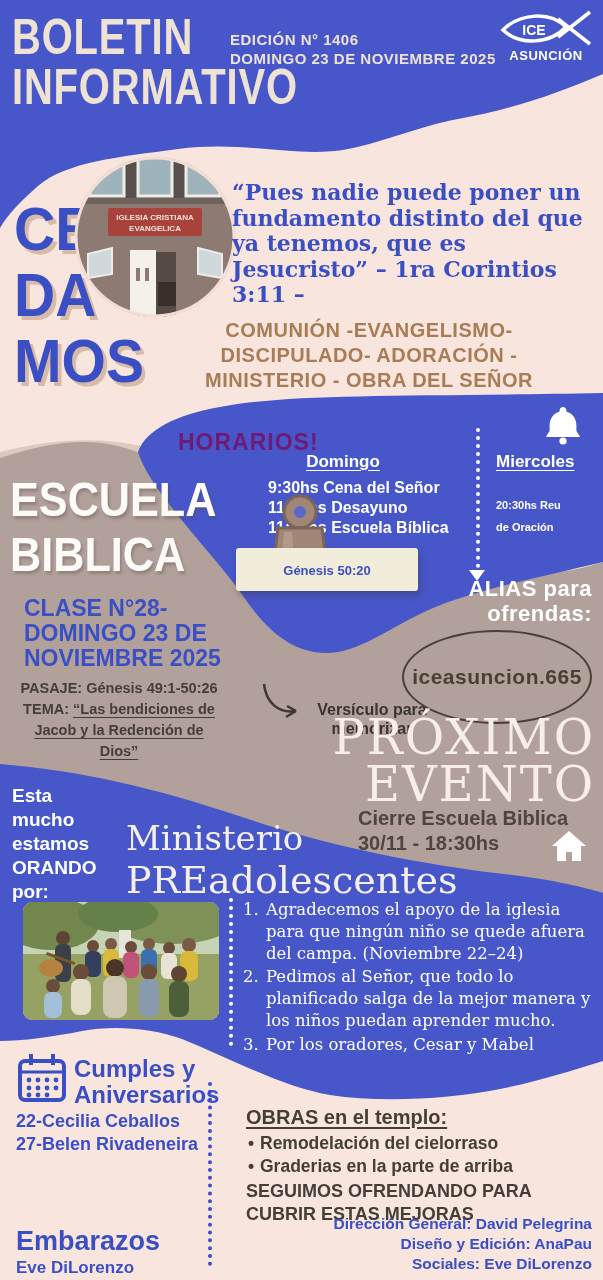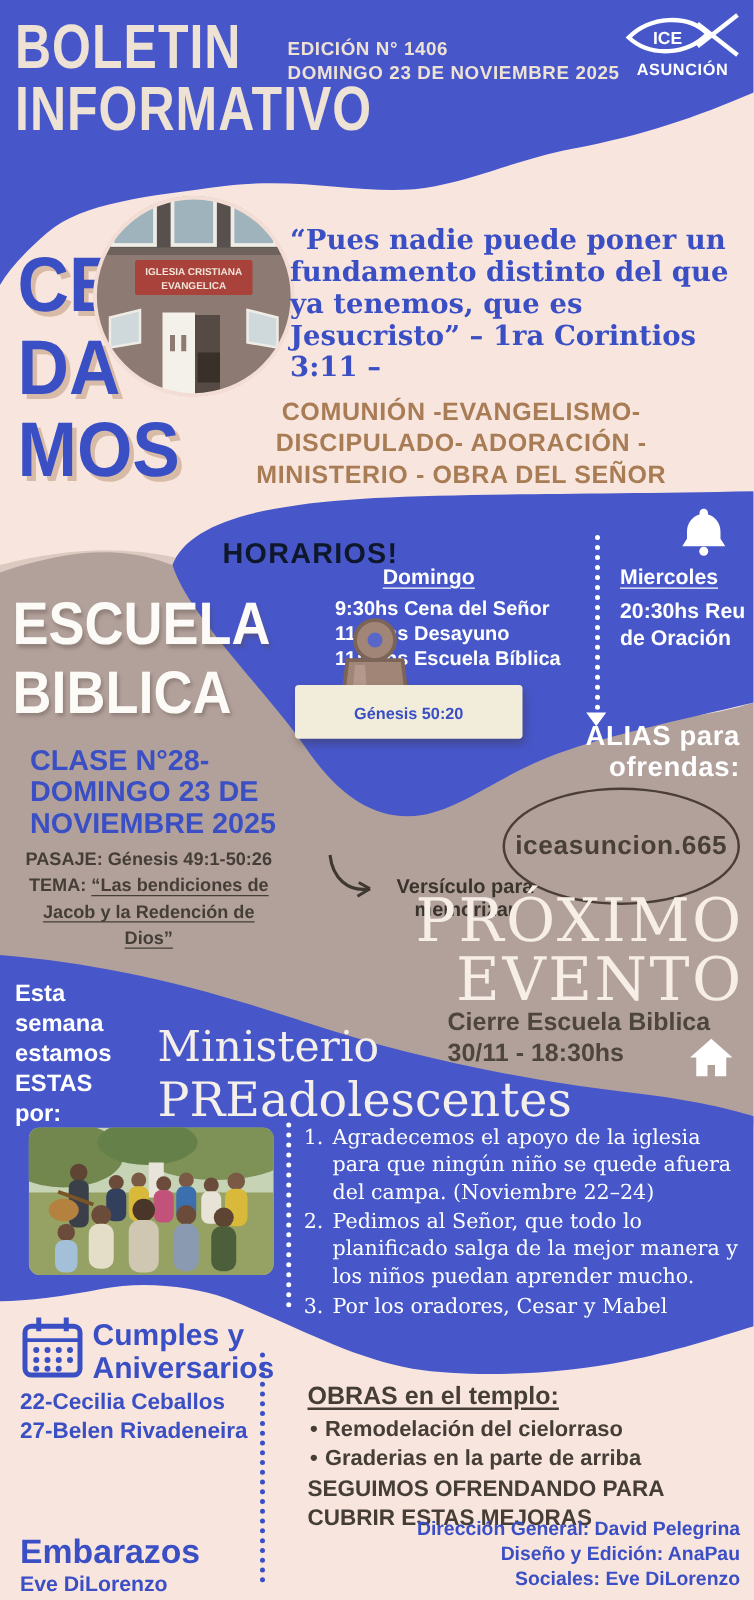--- a/index.html
+++ b/index.html
@@ -19,28 +19,28 @@
   .cedamos{left:14px;top:196px;color:#3b4fc5;font-weight:800;font-size:62px;line-height:66px;
     text-shadow:4px 4px 0 rgba(167,124,84,.4);} 
   .cedamos div{transform:scaleX(.92);transform-origin:0 50%;}
   .church{left:74px;top:156px;}
   .quote{left:232px;top:180px;width:372px;color:#3b4fc5;font-family:"DejaVu Serif",serif;
     font-weight:700;font-size:22px;line-height:1.16;}
   .values{left:130px;top:318px;width:478px;text-align:center;color:#a87c54;font-weight:800;
     font-size:20px;line-height:25px;letter-spacing:.5px;}
 
   
-  .horarios-title{left:178px;top:429px;color:#0f172a;font-weight:800;font-size:23px;letter-spacing:1px;}
+  .horarios-title{left:178px;top:429px;color:#701a75;font-weight:800;font-size:23px;letter-spacing:1px;}
   .day-col{color:#fff;}
   .day-label{font-weight:700;font-size:17px;text-decoration:underline;text-underline-offset:3px;}
   .sun-col{left:268px;top:452px;}
   .sun-col .day-label{width:150px;text-align:center;}
   .sun-items{margin-top:6px;font-weight:600;font-size:16px;line-height:20px;white-space:nowrap;}
   .wed-col{left:496px;top:452px;}
-  .wed-items{margin-top:6px;font-weight:600;font-size:17px;line-height:22px;}
+  .wed-items{margin-top:22px;font-weight:600;font-size:11px;line-height:22px;}
   .dotted-v{width:0;}
   .dot1{left:476px;top:428px;height:140px;border-left:4px dotted #fff;}
   .tri{left:469px;top:570px;width:0;height:0;border-left:8px solid transparent;
     border-right:8px solid transparent;border-top:11px solid #fff;}
   .bell{left:542px;top:404px;}
 
   
   .escuela-title{left:10px;top:472px;color:#fdfbf7;font-weight:800;font-size:48px;line-height:55px;
     text-shadow:2px 3px 3px rgba(90,75,65,.35);}
   .escuela-title div{transform:scaleX(.9);transform-origin:0 50%;white-space:nowrap;}
@@ -245,21 +245,21 @@
     <div>EVENTO</div>
   </div>
   <div class="abs cierre">
     <div>Cierre Escuela Biblica</div>
     <div>30/11 - 18:30hs</div>
   </div>
   <svg class="abs house" width="38" height="36" viewBox="0 0 38 36">
     <path fill="#fff" d="M19,3 L2,18 h5 v15 h9 v-9 h6 v9 h9 V18 h5 Z"></path>
   </svg>
 
-  <div class="abs esta">Esta semana estamos ESTAS por:</div>
+  <div class="abs esta">Esta mucho estamos ORANDO por:</div>
   <div class="abs ministerio">
     <div class="min1">Ministerio</div>
     <div class="min2">PREadolescentes</div>
   </div>
 
   <svg class="abs kids" width="196" height="118" viewBox="0 0 196 118">
     <defs>
         <clipPath id="cp2">
           <rect width="196" height="118" rx="9"></rect>
         </clipPath>

